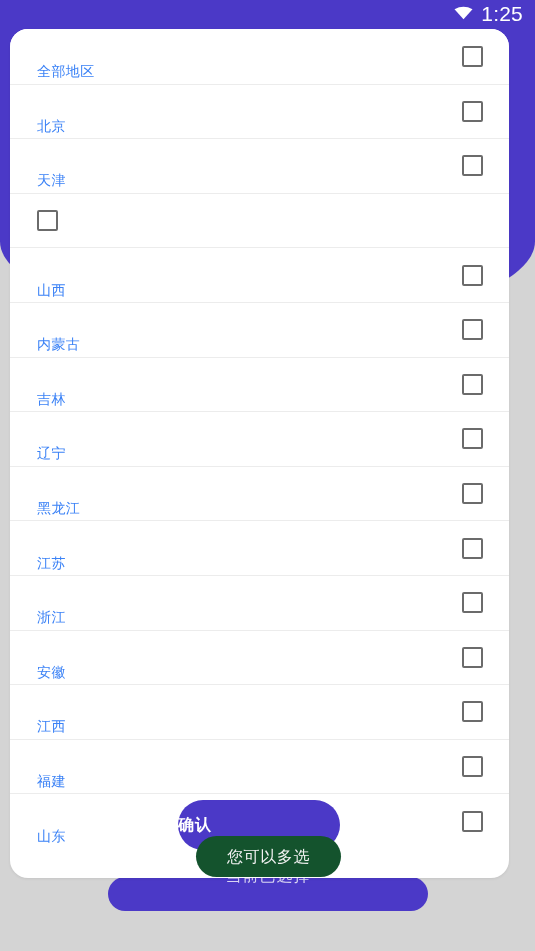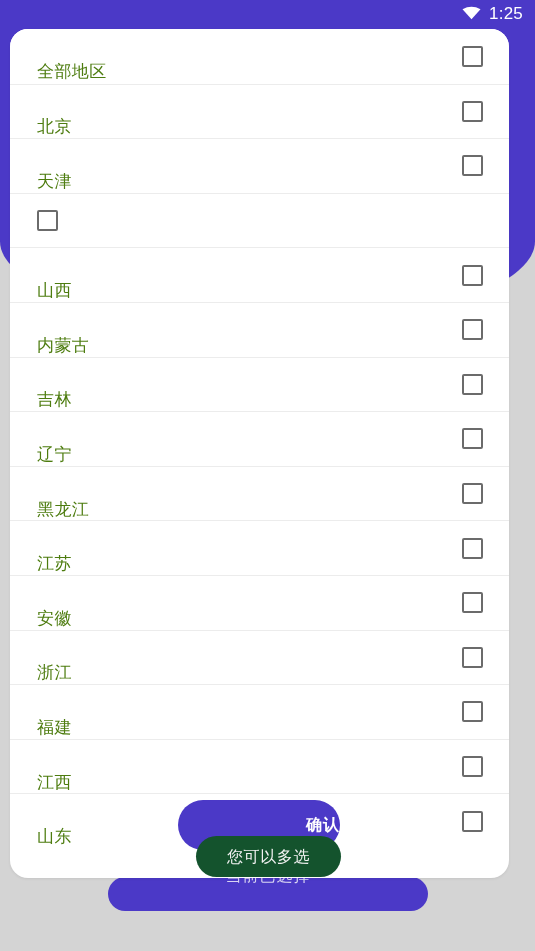--- a/index.html
+++ b/index.html
@@ -44,21 +44,21 @@
     box-sizing: border-box;
     color: #ffffff;
   }
   #wifi-icon {
     width: 19px;
     height: 14px;
     margin-right: 8px;
     display: block;
   }
   #status-time {
-    font-size: 17px;
+    font-size: 21px;
     line-height: 1;
     letter-spacing: 0.2px;
     color: #ffffff;
     font-weight: 400;
   }
 
   
   #list-card {
     position: absolute;
     left: 10px;
@@ -84,22 +84,22 @@
     align-items: center;
     padding: 0 26px 0 27px;
     box-sizing: border-box;
     background: #ffffff;
   }
   .row + .row {
     border-top: 1px solid #ececec;
     gap: 48px;
   }
   .row-label {
-    font-size: 17px;
-    color: #4d7c0f;
+    font-size: 14px;
+    color: #3b82f6;
     letter-spacing: 0.4px;
     flex: 1;
     white-space: nowrap;
     margin-top: 31px;
   }
   .checkbox {
     width: 21px;
     height: 21px;
     border: 2px solid #6b6b6b;
     border-radius: 2px;
@@ -137,21 +137,21 @@
     position: absolute;
     left: 178px;
     top: 800px;
     width: 162px;
     height: 50px;
     background: #4b39c7;
     border-radius: 26px;
     z-index: 7;
     display: flex;
     align-items: center;
-    justify-content: flex-end;
+    justify-content: flex-start;
   }
   #confirm-label {
     color: #ffffff;
     font-size: 16px;
     font-weight: bold;
     letter-spacing: 1px;
     line-height: 1;
     white-space: nowrap;
   }
 
@@ -224,33 +224,33 @@
       </div>
       <div class="row">
         <span class="row-label">黑龙江</span>
         <span class="checkbox"></span>
       </div>
       <div class="row">
         <span class="row-label">江苏</span>
         <span class="checkbox"></span>
       </div>
       <div class="row">
+        <span class="row-label">浙江</span>
+        <span class="checkbox"></span>
+      </div>
+      <div class="row">
         <span class="row-label">安徽</span>
         <span class="checkbox"></span>
       </div>
       <div class="row">
-        <span class="row-label">浙江</span>
+        <span class="row-label">江西</span>
         <span class="checkbox"></span>
       </div>
       <div class="row">
         <span class="row-label">福建</span>
-        <span class="checkbox"></span>
-      </div>
-      <div class="row">
-        <span class="row-label">江西</span>
         <span class="checkbox"></span>
       </div>
       <div class="row">
         <span class="row-label">山东</span>
         <span class="checkbox"></span>
       </div>
     </div>
 </div>
 
 <div id="bottom-action-button">

